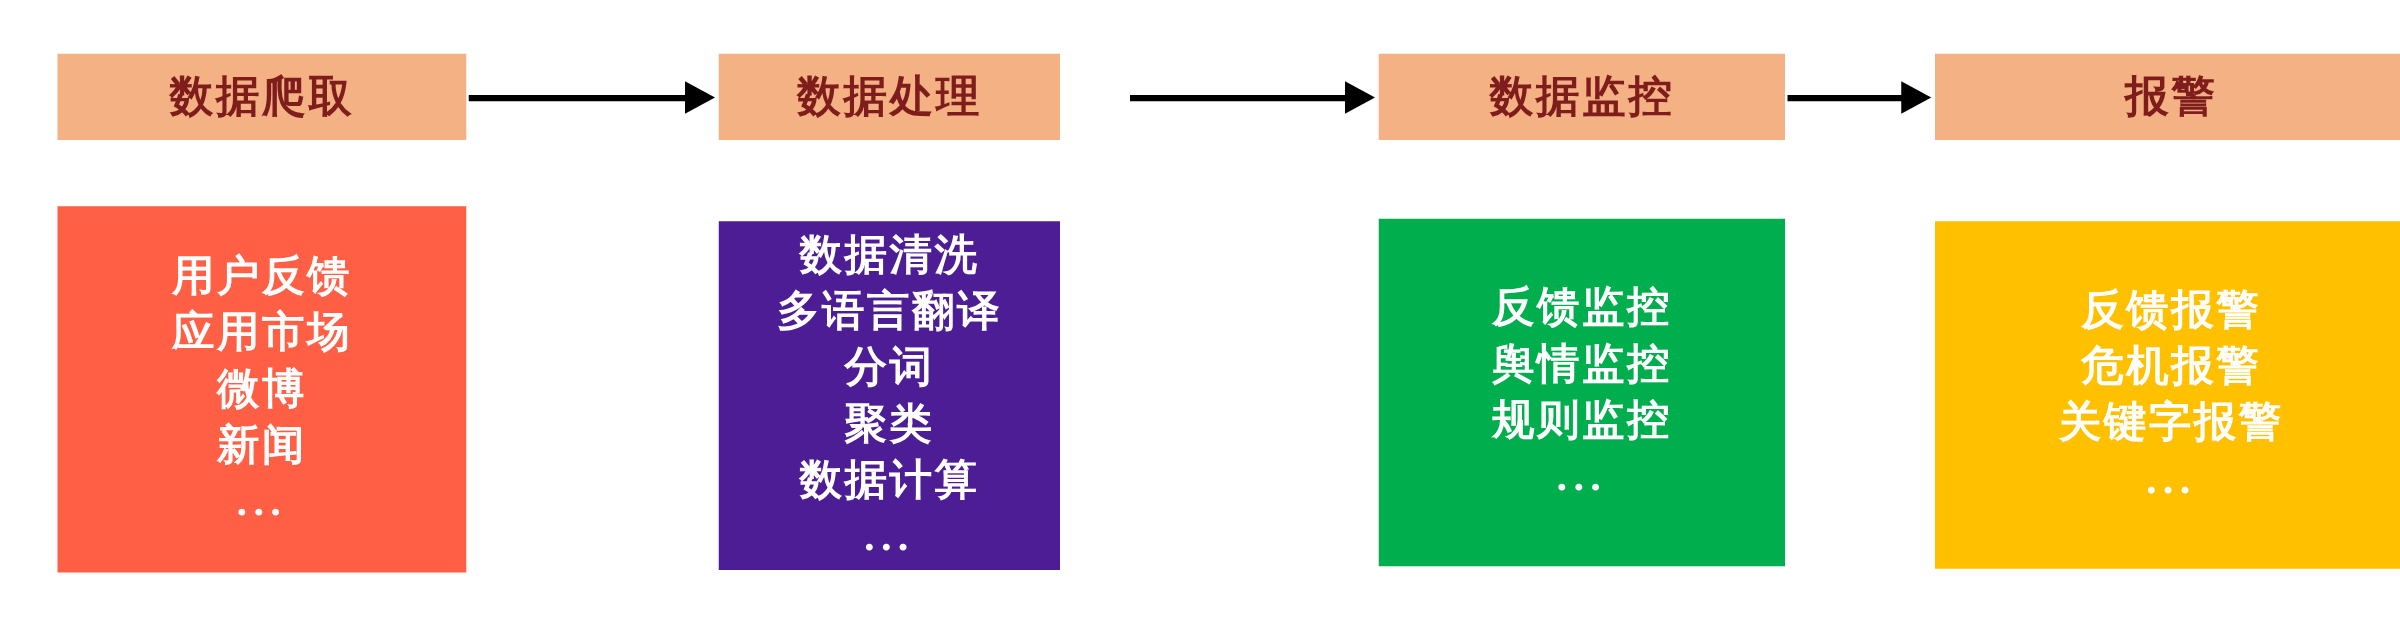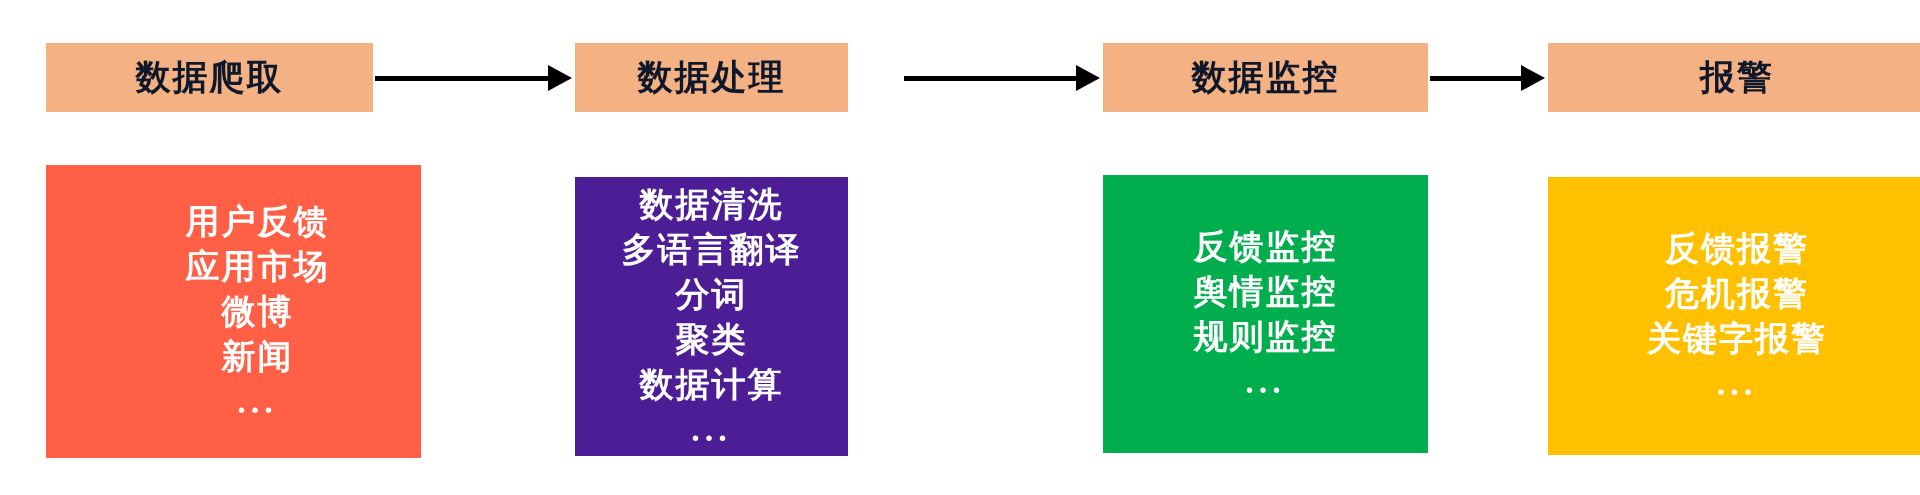--- a/index.html
+++ b/index.html
@@ -16,21 +16,21 @@
     font-family: "Liberation Serif", "DejaVu Serif", serif;
   }
   
   .hdr {
     position: absolute;
     top: 43px;
     height: 69px;
     display: flex;
     align-items: center;
     justify-content: center;
-    color: #0f172a;
+    color: #7f1d1d;
     font-size: 35px;
     font-weight: 700;
     letter-spacing: 2px;
   }
   
   .arrow {
     position: absolute;
     top: 65px;
     height: 26px;
   }
@@ -70,21 +70,21 @@
   }
   .box .line.dots {
     letter-spacing: 5px;
     font-weight: 700;
   }
   
   .c1 { left: 46px;   width: 327px; }
   .c2 { left: 575px;  width: 273px; }
   .c3 { left: 1103px; width: 325px; }
   .c4 { left: 1548px; width: 378px; }
-  .b1 { top: 165px; height: 293px; padding-left: 48px; }
+  .b1 { top: 165px; height: 293px; }
   .b2 { top: 177px; height: 279px; }
   .b3 { top: 175px; height: 278px; }
   .b4 { top: 177px; height: 278px; }
   .a1 { left: 375px;  width: 197px; }
   .a2 { left: 904px;  width: 196px; }
   .a3 { left: 1430px; width: 115px; }
 </style>
 </head>
 <body>
 

